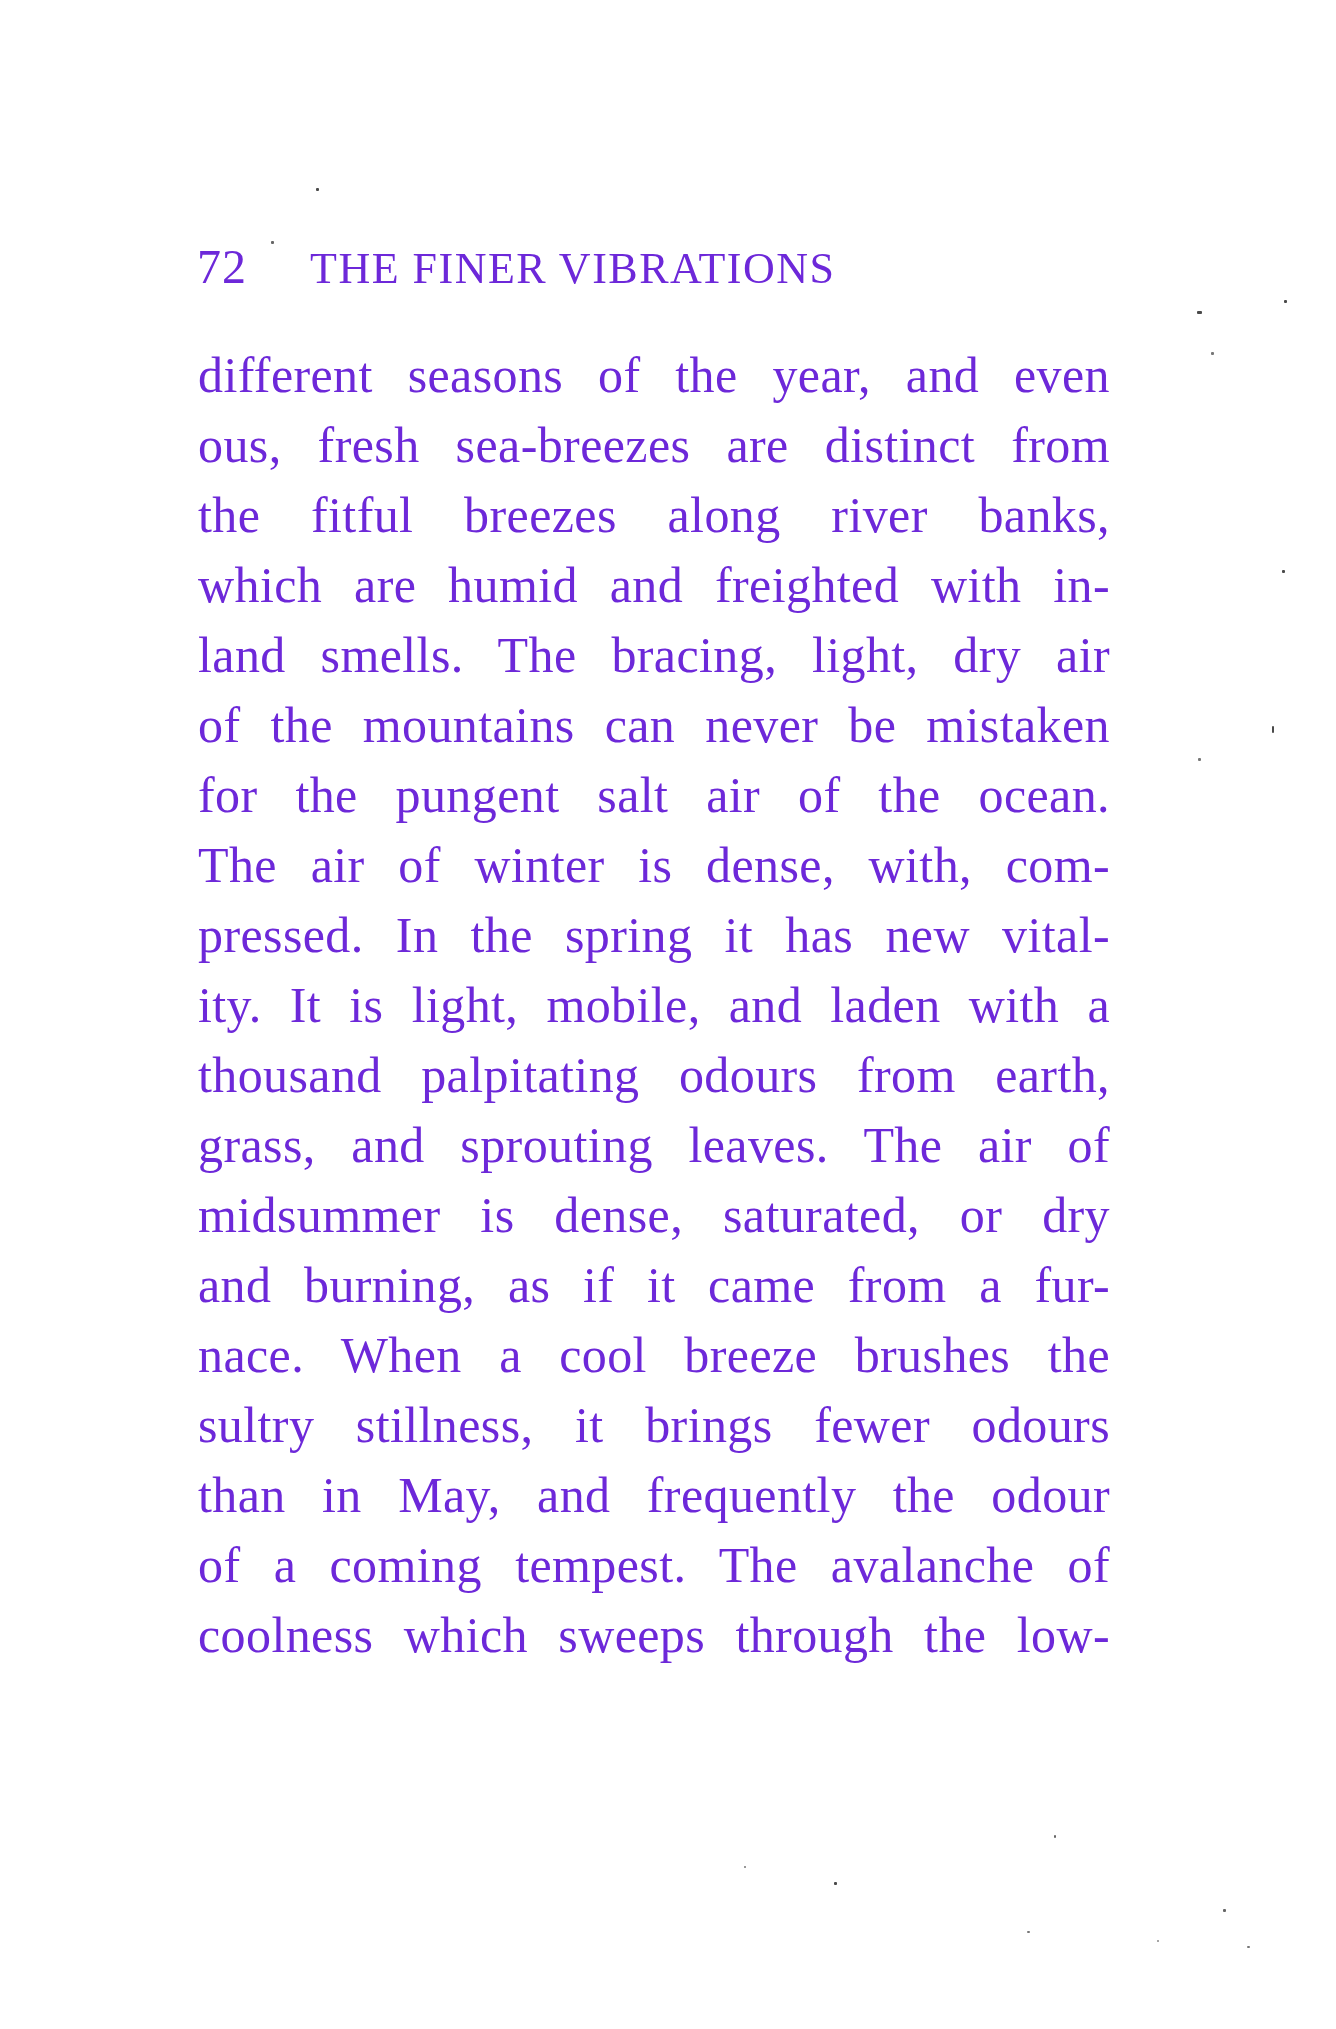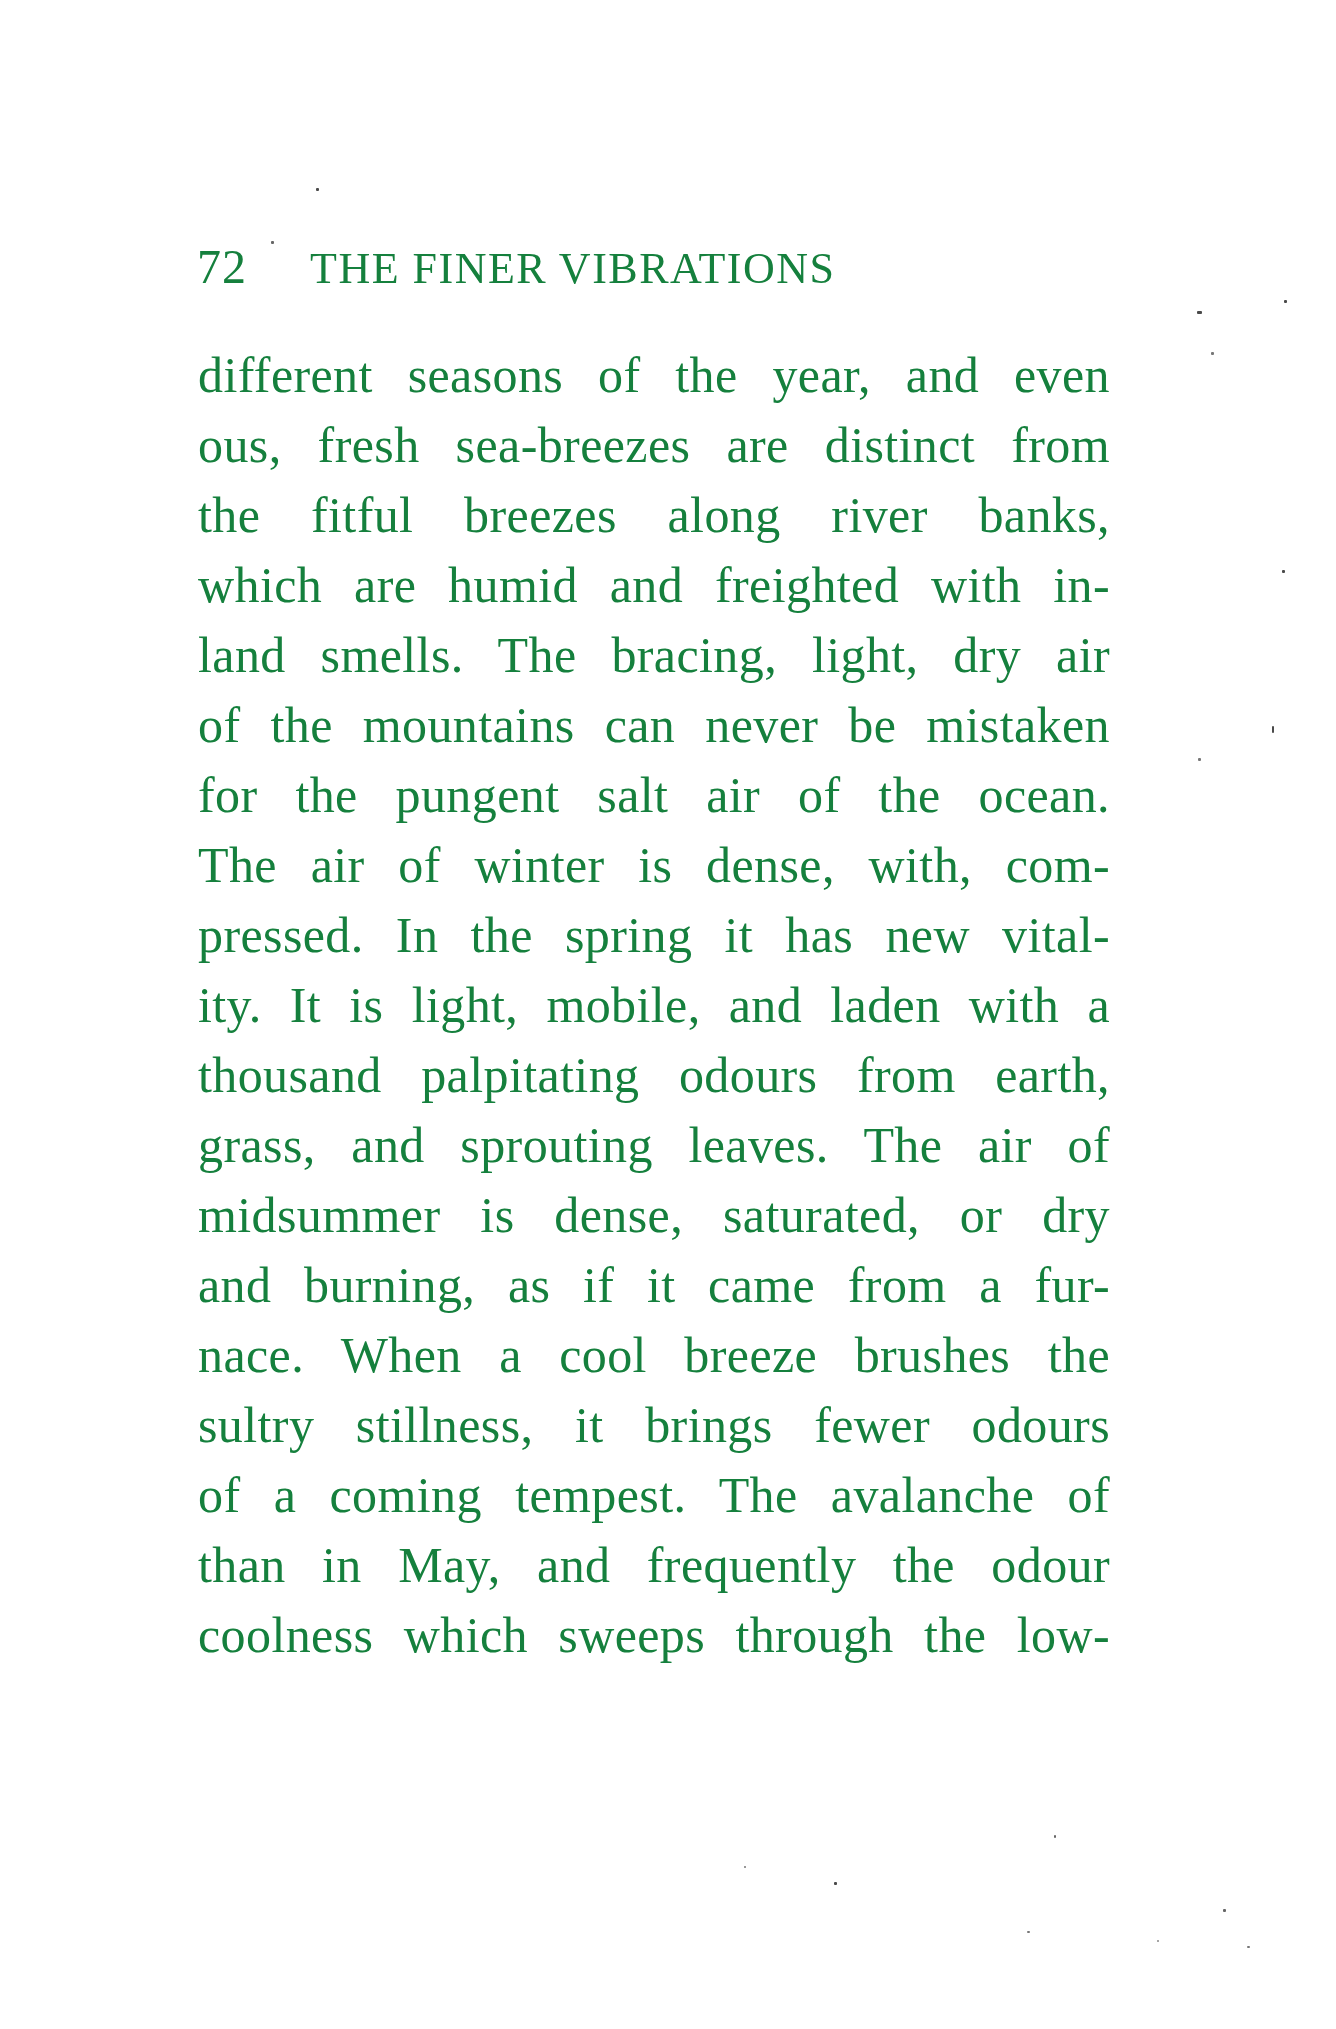--- a/index.html
+++ b/index.html
@@ -7,21 +7,21 @@
     padding: 0;
     background: #e8e8e8;
   }
   .page {
     position: relative;
     width: 1336px;
     height: 2029px;
     background: #ffffff;
     overflow: hidden;
     font-family: "Liberation Serif", "DejaVu Serif", serif;
-    color: #15803d;
+    color: #6d28d9;
   }
   
   .page-header {
     position: absolute;
     left: 197px;
     top: 243px;
     display: flex;
     align-items: baseline;
   }
   .page-number {
@@ -90,22 +90,22 @@
     <p class="line">for the pungent salt air of the ocean.</p>
     <p class="line">The air of winter is dense, with, com-</p>
     <p class="line">pressed.  In the spring it has new vital-</p>
     <p class="line">ity.  It is light, mobile, and laden with a</p>
     <p class="line">thousand palpitating odours from earth,</p>
     <p class="line">grass, and sprouting leaves.  The air of</p>
     <p class="line">midsummer is dense, saturated, or dry</p>
     <p class="line">and burning, as if it came from a fur-</p>
     <p class="line">nace.  When a cool breeze brushes the</p>
     <p class="line">sultry stillness, it brings fewer odours</p>
+    <p class="line">than in May, and frequently the odour</p>
     <p class="line">of a coming tempest.  The avalanche of</p>
-    <p class="line">than in May, and frequently the odour</p>
     <p class="line">coolness which sweeps through the low-</p>
   </main>
 
   <span class="speck" style="left:316px; top:188px; width:3px; height:3px;"></span>
   <span class="speck" style="left:271px; top:241px; width:3px; height:3px; background:#666;"></span>
   <span class="speck" style="left:1284px; top:300px; width:3px; height:3px;"></span>
   <span class="speck" style="left:1197px; top:311px; width:5px; height:3px;"></span>
   <span class="speck" style="left:1211px; top:352px; width:3px; height:3px; background:#777;"></span>
   <span class="speck" style="left:1282px; top:570px; width:3px; height:3px;"></span>
   <span class="speck" style="left:1272px; top:726px; width:2px; height:7px;"></span>

